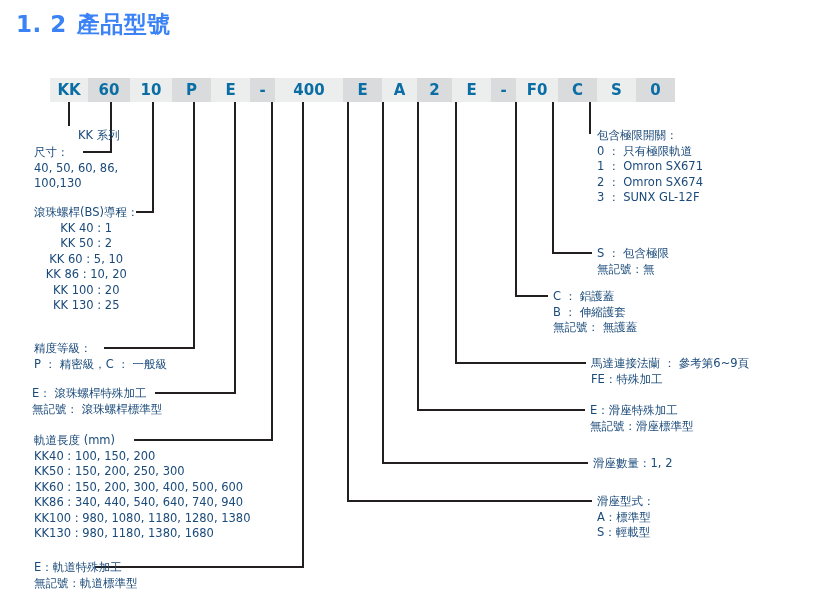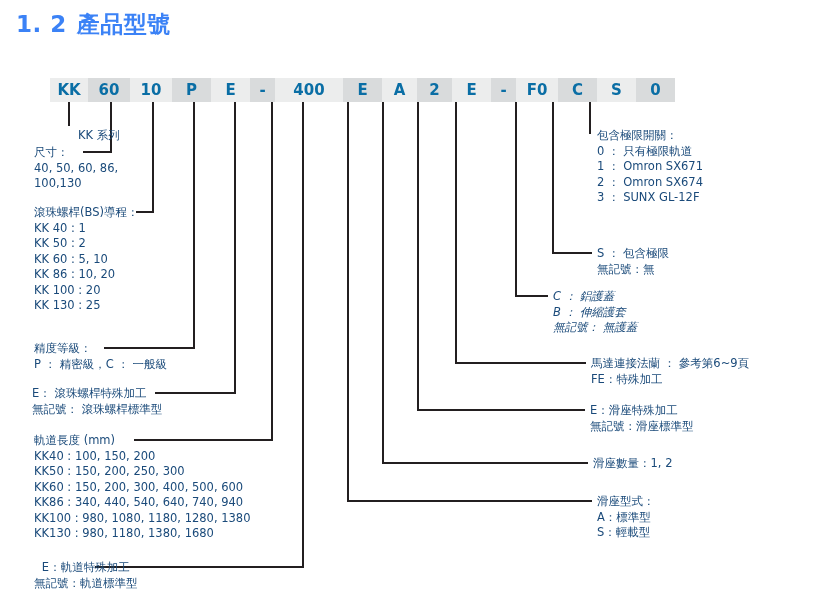--- a/index.html
+++ b/index.html
@@ -117,21 +117,21 @@
 </svg>
 
 <div class="note" style="left:34px; top:128px;margin-left:44px;">
     <span class="note-line">KK 系列</span>
   </div>
 <div class="note" style="left:34px; top:145px;">
     <span class="note-line">尺寸：</span>
     <span class="note-line">40, 50, 60, 86,</span>
     <span class="note-line">100,130</span>
   </div>
-<div class="note" style="left:34px; top:205px;">
+<div class="note" style="left:34px; top:205px;text-align:center;">
     <span class="note-line">滾珠螺桿(BS)導程：</span>
     <span class="note-line">KK 40 : 1</span>
     <span class="note-line">KK 50 : 2</span>
     <span class="note-line">KK 60 :  5, 10</span>
     <span class="note-line">KK 86 :  10, 20</span>
     <span class="note-line">KK 100 :  20</span>
     <span class="note-line">KK 130 :  25</span>
   </div>
 <div class="note" style="left:34px; top:341px;">
     <span class="note-line">精度等級：</span>
@@ -143,37 +143,37 @@
   </div>
 <div class="note" style="left:34px; top:433px;">
     <span class="note-line">軌道長度 (mm)</span>
     <span class="note-line">KK40 : 100, 150, 200</span>
     <span class="note-line">KK50 : 150, 200, 250, 300</span>
     <span class="note-line">KK60 : 150, 200, 300,  400,  500, 600</span>
     <span class="note-line">KK86 : 340, 440, 540, 640, 740, 940</span>
     <span class="note-line">KK100 : 980, 1080, 1180, 1280, 1380</span>
     <span class="note-line">KK130 : 980, 1180, 1380, 1680</span>
   </div>
-<div class="note" style="left:34px; top:560px;text-align:center;">
+<div class="note" style="left:34px; top:560px;">
     <span class="note-line">E：軌道特殊加工</span>
     <span class="note-line">無記號：軌道標準型</span>
   </div>
 
 <div class="note" style="left:597px; top:128px;">
     <span class="note-line">包含極限開關：</span>
     <span class="note-line">0 ： 只有極限軌道</span>
     <span class="note-line">1 ： Omron SX671</span>
     <span class="note-line">2 ： Omron SX674</span>
     <span class="note-line">3 ： SUNX GL-12F</span>
   </div>
 <div class="note" style="left:597px; top:246px;">
     <span class="note-line">S ： 包含極限</span>
     <span class="note-line">無記號：無</span>
   </div>
-<div class="note" style="left:553px; top:289px;font-style:italic;">
+<div class="note" style="left:553px; top:289px;">
     <span class="note-line">C ： 鋁護蓋</span>
     <span class="note-line">B ： 伸縮護套</span>
     <span class="note-line">無記號： 無護蓋</span>
   </div>
 <div class="note" style="left:591px; top:356px;">
     <span class="note-line">馬達連接法蘭 ： 參考第6~9頁</span>
     <span class="note-line">FE：特殊加工</span>
   </div>
 <div class="note" style="left:590px; top:403px;">
     <span class="note-line">E：滑座特殊加工</span>

